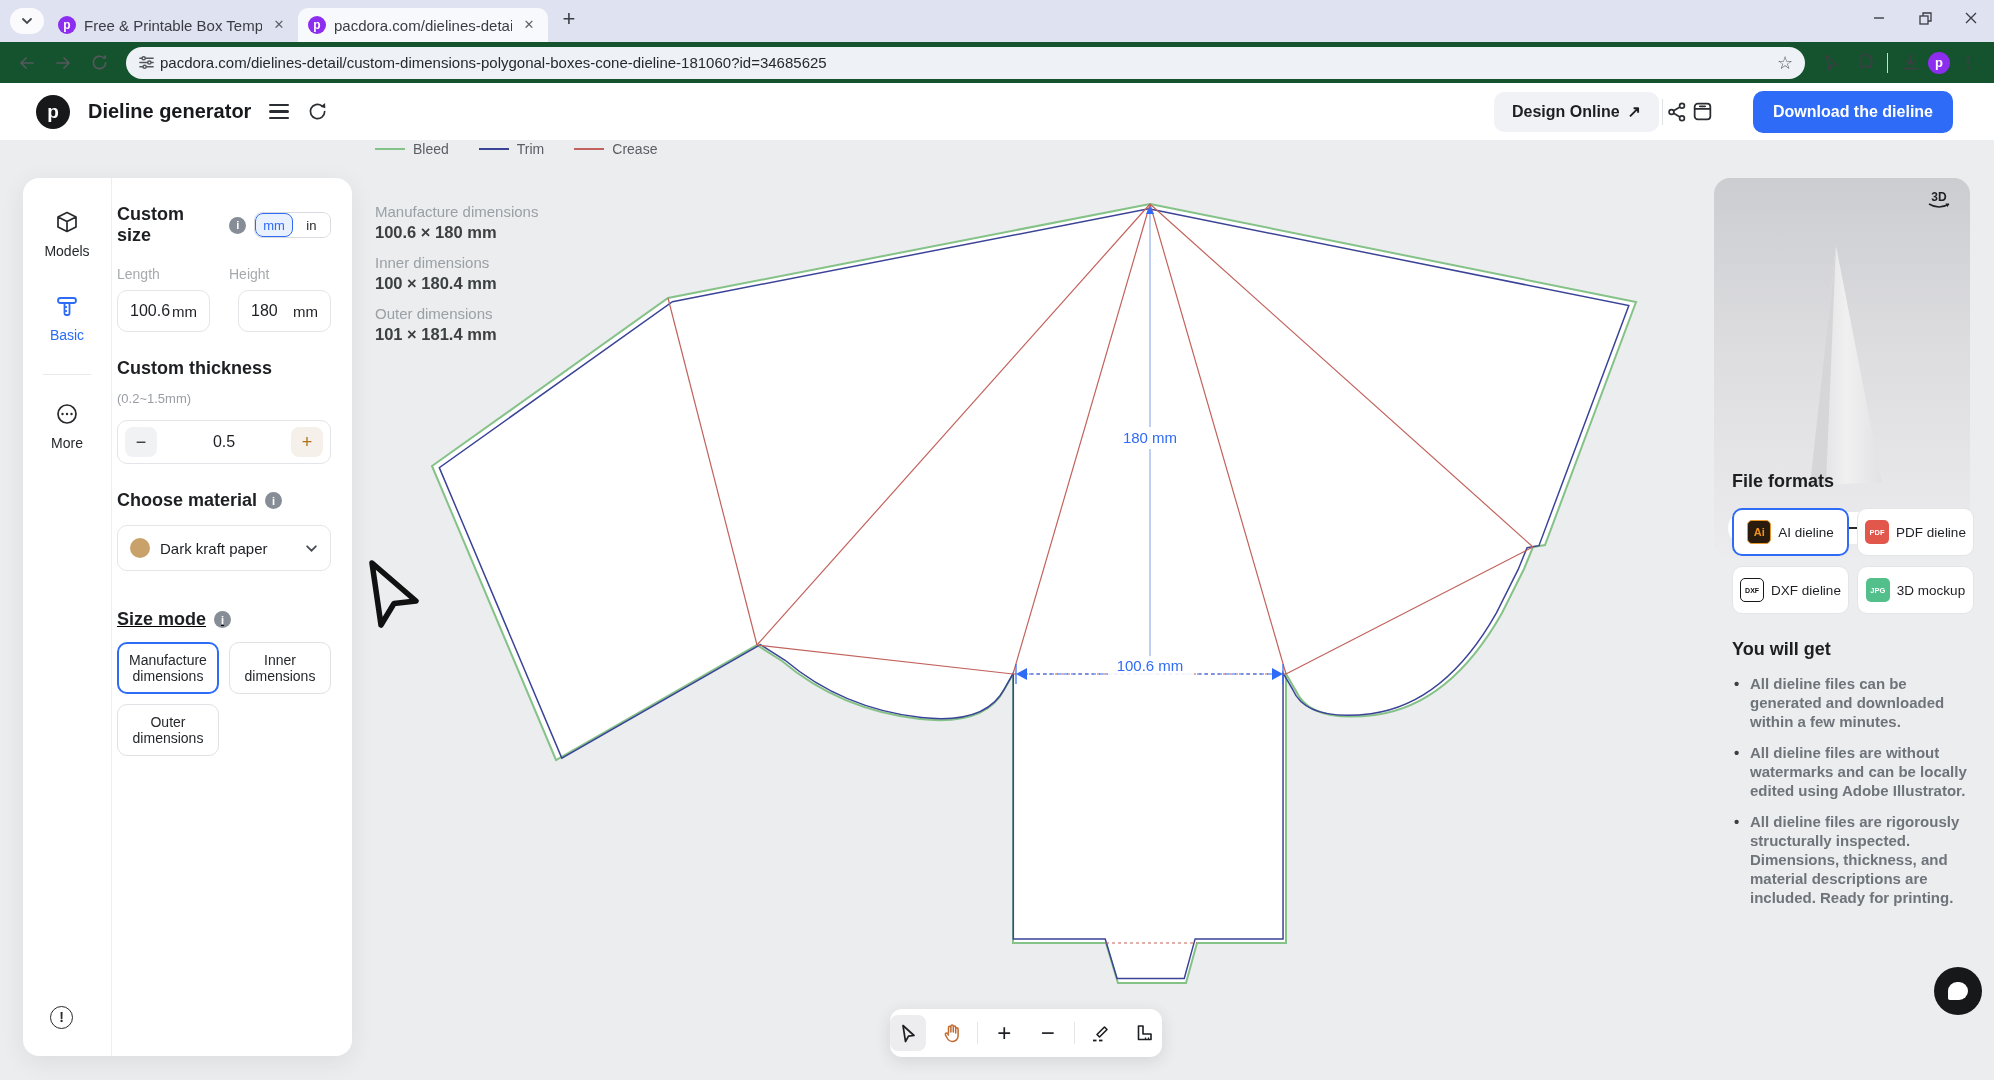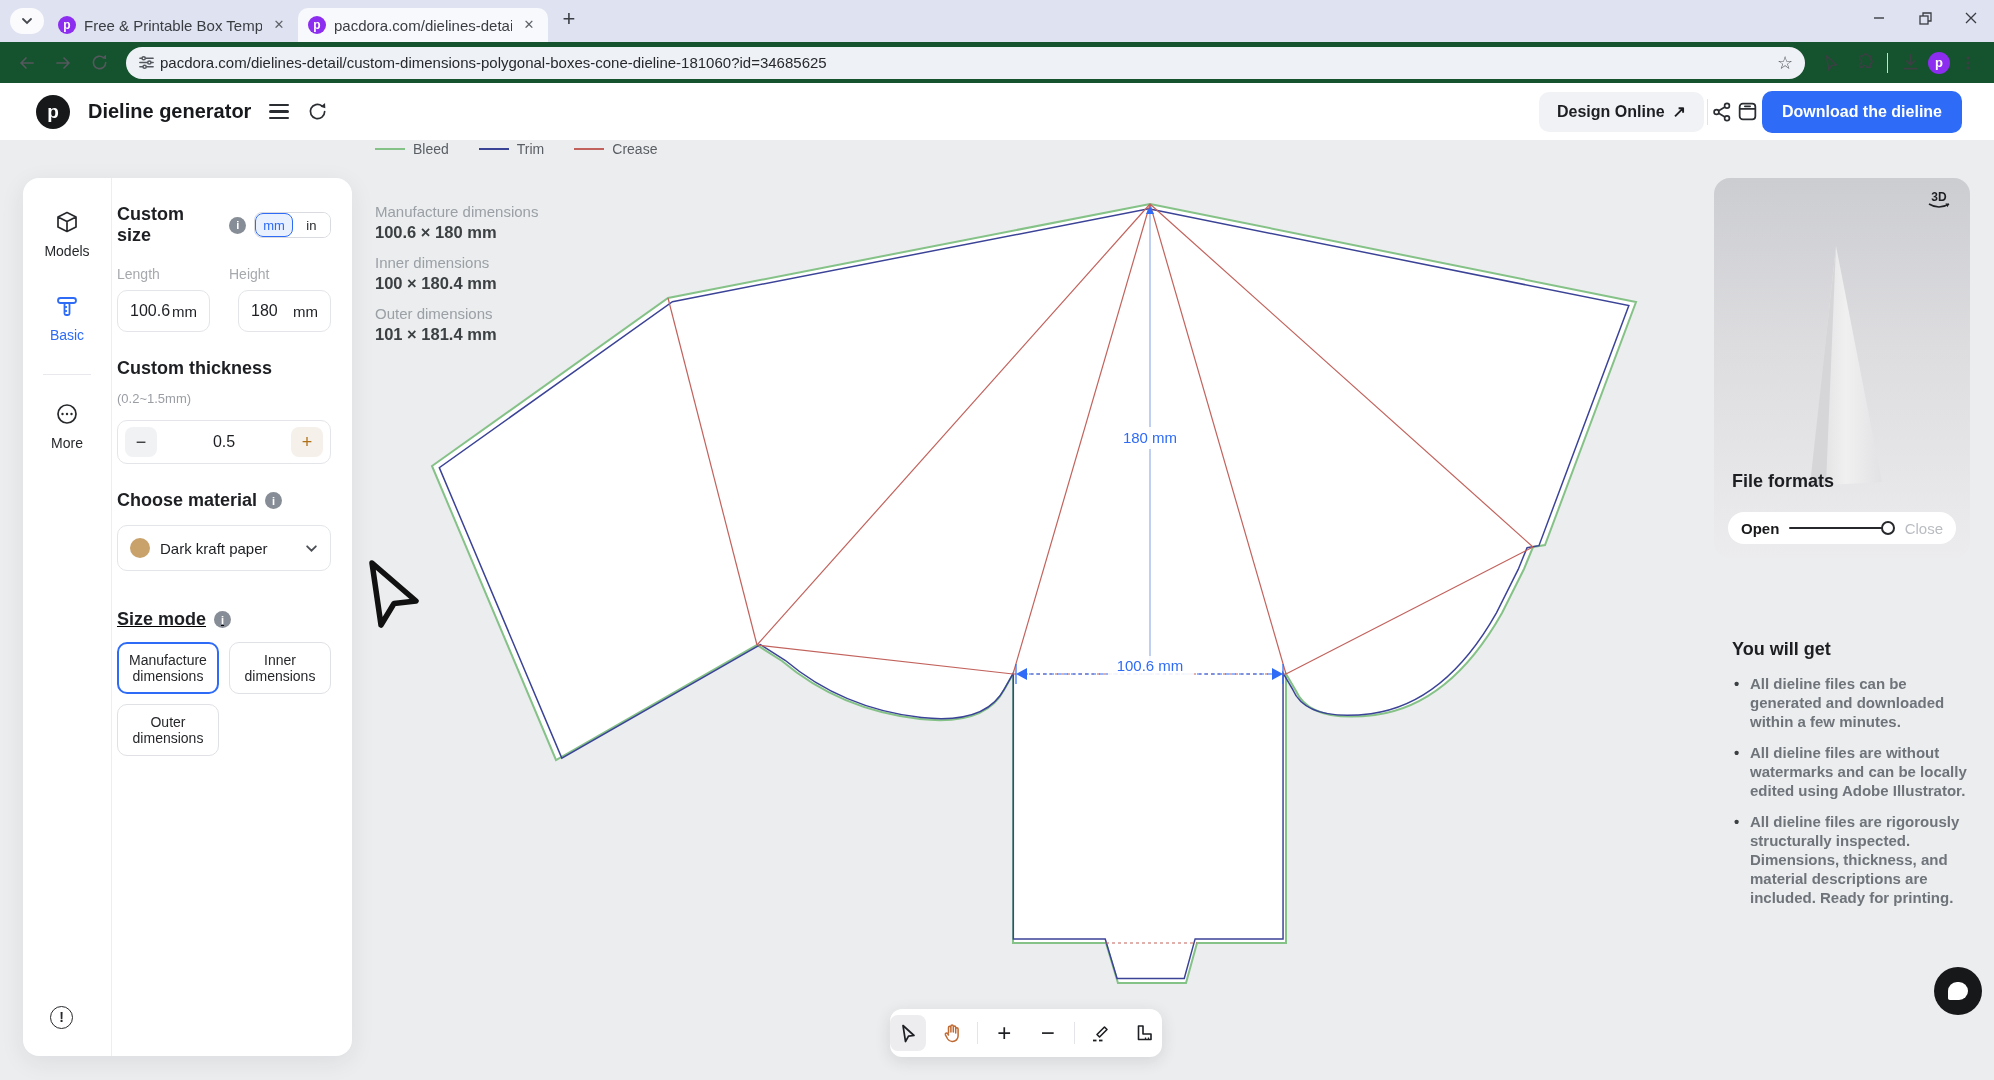--- a/index.html
+++ b/index.html
@@ -38,25 +38,25 @@
     font-size:13px; display:flex; align-items:center; justify-content:center; }
 
   
   .app { position:absolute; top:83px; left:0; width:1994px; height:997px; background:#ebedee; }
   .app-header { position:absolute; top:0; left:0; width:1994px; height:57px; background:#fff; z-index:20; }
   .hleft { position:absolute; left:36px; top:0; height:57px; display:flex; align-items:center; gap:18px; }
   .applogo { width:34px; height:34px; border-radius:50%; background:#17181a; color:#fff; font-weight:700;
     font-size:19px; display:flex; align-items:center; justify-content:center; }
   .apptitle { font-size:20px; font-weight:700; color:#17191c; }
   .hamburger span { display:block; width:20px; height:2.4px; background:#2a2d31; margin:4px 0; border-radius:2px; }
-  .hright { position:absolute; right:32px; top:0; height:57px; display:flex; align-items:center; gap:3px; }
+  .hright { position:absolute; right:41px; top:0; height:57px; display:flex; align-items:center; gap:3px; }
   .btn-ghost { height:40px; border-radius:10px; background:#f1f2f5; padding:0 18px; display:flex;
     align-items:center; gap:8px; font-size:16px; font-weight:600; color:#1c1e22; }
   .btn-primary { height:42px; border-radius:10px; background:#2e6bf6; padding:0 20px; display:flex;
-    align-items:center; font-size:16px; font-weight:700; color:#fff; }
+    align-items:center; font-size:16px; font-weight:700; color:#fff;margin-left:36px; }
   .hdiv { width:1px; height:26px; background:#e1e3e7; }
   .hic { color:#2a2d31; display:flex; }
 
   
   .card { position:absolute; left:23px; top:95px; width:329px; height:878px; background:#fff;
     border-radius:16px; box-shadow:0 6px 24px rgba(40,44,60,.08); z-index:10; }
   .side-div { position:absolute; left:88px; top:0; bottom:0; width:1px; background:#eceef1; }
   .side-item { position:absolute; left:0; width:88px; text-align:center; }
   .side-item .lbl { font-size:14px; color:#26282b; margin-top:5px; }
   .side-item.active .lbl { color:#2e6bf6; }
@@ -501,20 +501,38 @@
       <div class="track">
         <div class="line"></div>
         <div class="knob"></div>
       </div>
       <span class="close">Close</span>
     </div>
   </div>
 
   <div class="formats">
     <div class="rtitle">File formats</div>
+    <div class="fgrid">
+      <div class="fbtn sel">
+        <span class="badge b-ai">Ai</span>
+        <span>AI dieline</span>
+      </div>
+      <div class="fbtn">
+        <span class="badge b-pdf">PDF</span>
+        <span>PDF dieline</span>
+      </div>
+      <div class="fbtn">
+        <span class="badge b-dxf">DXF</span>
+        <span>DXF dieline</span>
+      </div>
+      <div class="fbtn">
+        <span class="badge b-jpg">JPG</span>
+        <span>3D mockup</span>
+      </div>
+    </div>
   </div>
 
   <div class="ywg">
     <div class="rtitle">You will get</div>
     <ul>
       <li>All dieline files can be generated and downloaded within a few minutes.</li>
       <li>All dieline files are without watermarks and can be locally edited using Adobe Illustrator.</li>
       <li>All dieline files are rigorously structurally inspected. Dimensions, thickness, and material descriptions are included. Ready for printing.</li>
     </ul>
   </div>

